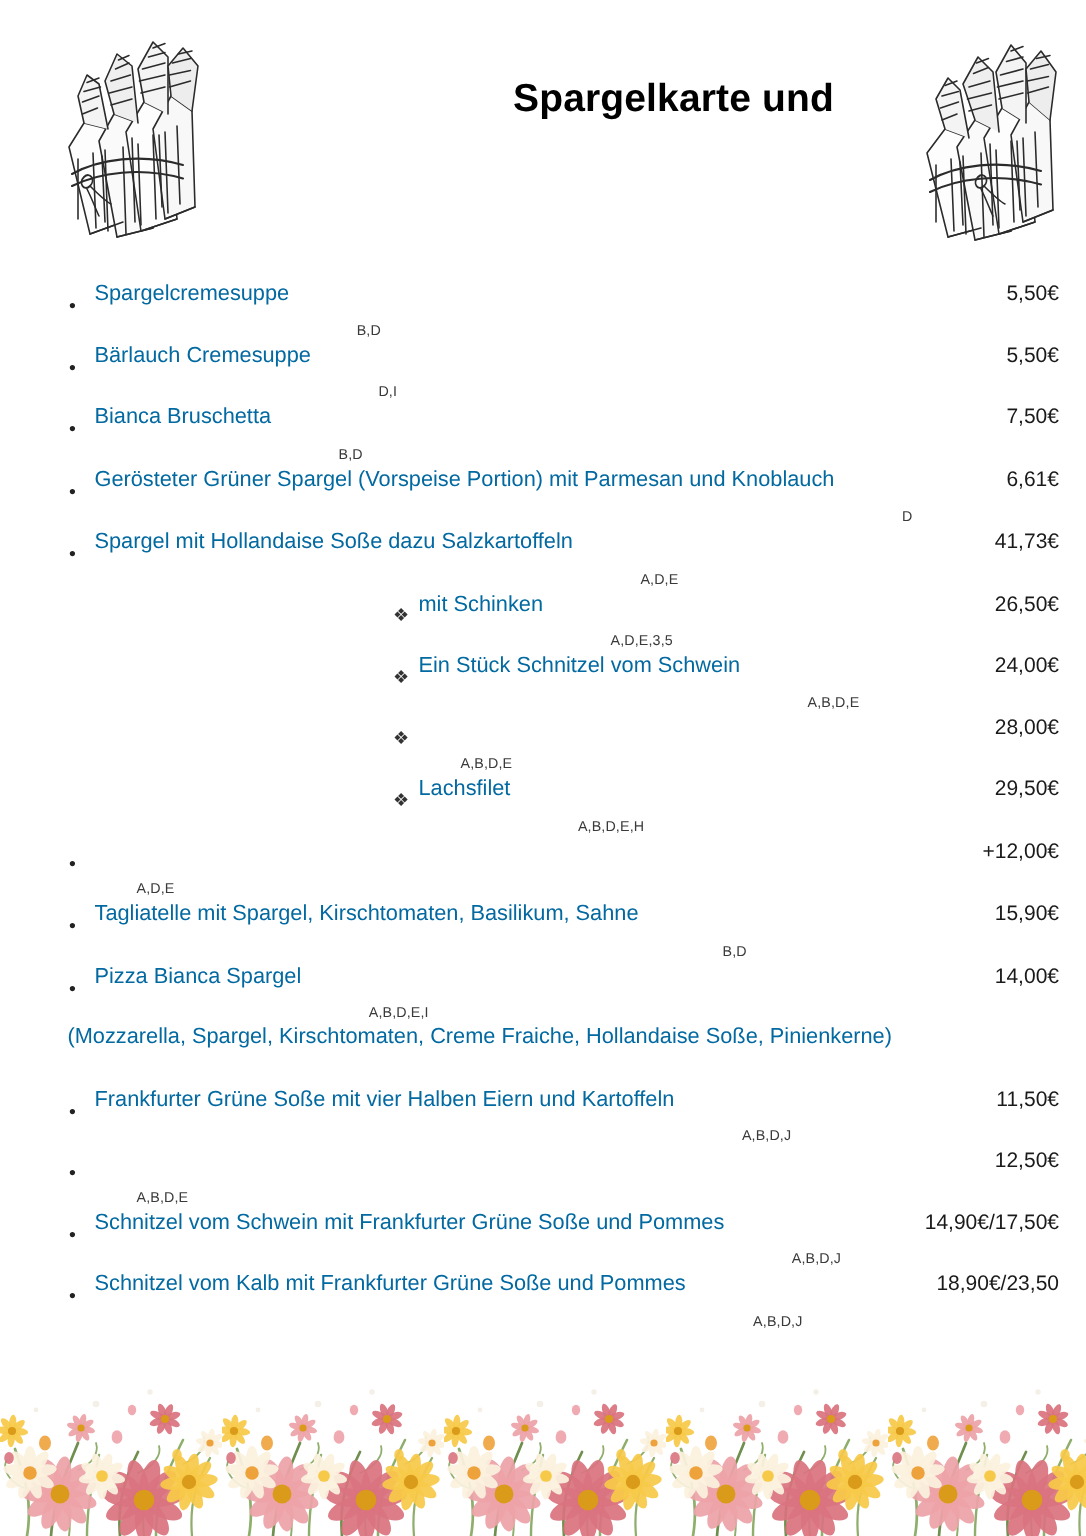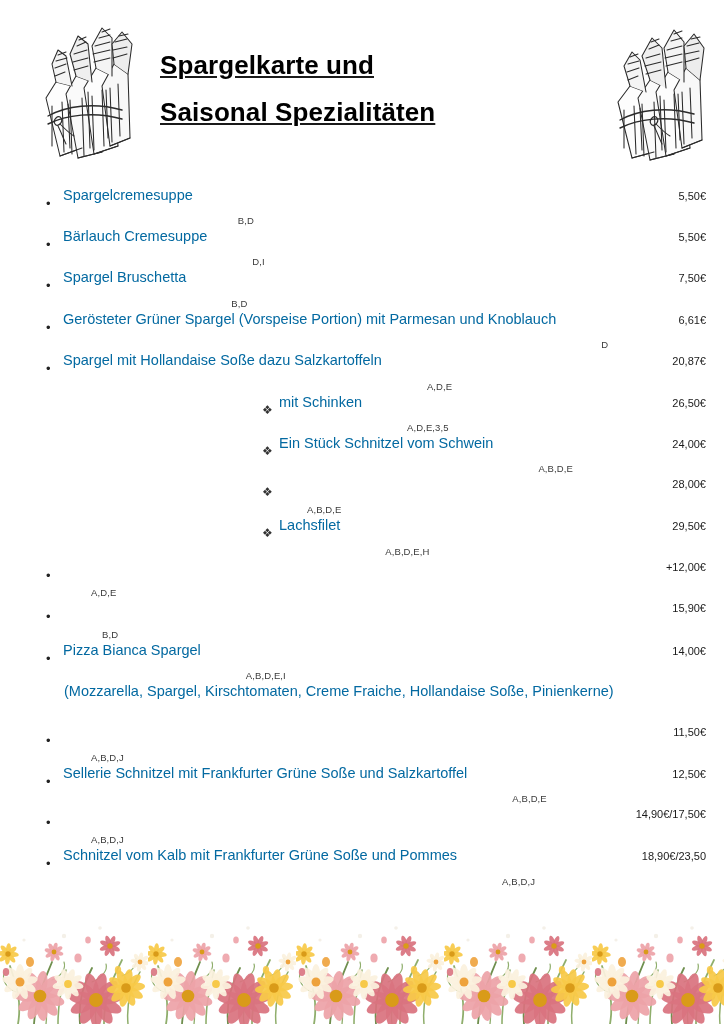--- a/index.html
+++ b/index.html
@@ -28,24 +28,23 @@
     width: 118px;
     height: 172px;
   }
   .asparagus.left  { left: 22px; }
   .asparagus.right { right: 14px; }
   .asparagus svg { width: 100%; height: 100%; display: block; }
 
   .title-block {
     position: absolute;
     left: 160px;
-    right: 148px;
+    right: 168px;
     top: 42px;
-    text-align: left;
-    text-decoration: underline;
+    text-align: right;
   }
   .title-line {
     font-family: "Liberation Sans", sans-serif;
     font-weight: bold;
     font-size: 26px;
     line-height: 47px;
     letter-spacing: 0.1px;
     color: #000000;
     white-space: nowrap;
   }
@@ -62,21 +61,21 @@
     display: flex;
     align-items: baseline;
     padding: 0 18px 0 46px;
     height: 41px;
   }
   .row.sub {
     padding-left: 262px;
     height: 41px;
   }
   .row.note {
-    padding-left: 64px;
+    padding-left: 45px;
     height: 41px;
     justify-content: center;
   }
 
   .bullet {
     position: absolute;
     left: 46px;
     top: 11px;
     width: 10px;
     text-align: left;
@@ -111,21 +110,21 @@
     align-self: flex-end;
     position: relative;
     top: -1px;
     padding-left: 40px;
   }
   .alg.gap { margin-left: 16px; }
 
   .spacer { flex: 1 1 auto; min-width: 10px; }
 
   .price {
-    font-size: 11px;
+    font-size: 14px;
     line-height: 18px;
     color: #1a1a1a;
     white-space: nowrap;
     text-align: right;
     flex: 0 0 auto;
   }
 
   
   .floral-band {
     position: absolute;
@@ -180,21 +179,20 @@
         <path d="M34 112 C38 108 42 114 38 118 C34 122 30 116 34 112 Z" stroke-width="1.2"></path>
         <path d="M38 118 C44 124 48 128 52 130 M36 120 C40 128 42 134 44 138"></path>
 
         <path d="M38 150 L60 142 M56 152 L80 146 M72 148 L96 140 M88 140 L108 132"></path>
       </g>
     </svg>
   </div>
 
   <div class="title-block">
     <div class="title-line">Spargelkarte und</div>
-    <div class="title-line">Saisonal Spezialitäten</div>
   </div>
 
   <div class="asparagus right">
     <svg viewBox="0 0 118 172" xmlns="http://www.w3.org/2000/svg" aria-hidden="true">
       <g fill="none" stroke="#2b2b2b" stroke-width="1.05" stroke-linecap="round" stroke-linejoin="round">
         <path d="M40 152 L26 96 L38 80 L54 86 L62 146 Z" fill="#fdfdfd"></path>
         <path d="M58 154 L46 92 L58 74 L74 82 L82 148 Z" fill="#fafafa"></path>
         <path d="M74 150 L64 86 L76 66 L92 76 L98 142 Z" fill="#fdfdfd"></path>
         <path d="M90 142 L82 84 L94 62 L108 74 L110 134 Z" fill="#f8f8f8"></path>
         <path d="M38 80 L32 60 L40 46 L48 54 L54 86" fill="#f4f4f4"></path>
@@ -229,38 +227,38 @@
     </div>
     <div class="row">
       <span class="bullet">•</span>
       <span class="name">Bärlauch Cremesuppe</span>
       <span class="alg">D,I</span>
       <span class="spacer"></span>
       <span class="price">5,50€</span>
     </div>
     <div class="row" style="height: 42px;">
       <span class="bullet">•</span>
-      <span class="name">Spargel Bruschetta</span>
+      <span class="name">Bianca Bruschetta</span>
       <span class="alg">B,D</span>
       <span class="spacer"></span>
       <span class="price">7,50€</span>
     </div>
     <div class="row">
       <span class="bullet">•</span>
       <span class="name">Gerösteter Grüner Spargel (Vorspeise Portion) mit Parmesan und Knoblauch</span>
       <span class="alg">D</span>
       <span class="spacer"></span>
       <span class="price">6,61€</span>
     </div>
     <div class="row" style="height: 42px;">
       <span class="bullet">•</span>
       <span class="name">Spargel mit Hollandaise Soße dazu Salzkartoffeln</span>
       <span class="alg">A,D,E</span>
       <span class="spacer"></span>
-      <span class="price">20,87€</span>
+      <span class="price">41,73€</span>
     </div>
     <div class="row sub">
       <span class="bullet">❖</span>
       <span class="name">mit Schinken</span>
       <span class="alg">A,D,E,3,5</span>
       <span class="spacer"></span>
       <span class="price">26,50€</span>
     </div>
     <div class="row sub">
       <span class="bullet">❖</span>
@@ -283,50 +281,52 @@
       <span class="price">29,50€</span>
     </div>
     <div class="row">
       <span class="bullet">•</span>
       <span class="alg">A,D,E</span>
       <span class="spacer"></span>
       <span class="price">+12,00€</span>
     </div>
     <div class="row" style="height: 42px;">
       <span class="bullet">•</span>
+      <span class="name">Tagliatelle mit Spargel, Kirschtomaten, Basilikum, Sahne</span>
       <span class="alg gap">B,D</span>
       <span class="spacer"></span>
       <span class="price">15,90€</span>
     </div>
     <div class="row">
       <span class="bullet">•</span>
       <span class="name">Pizza Bianca Spargel</span>
       <span class="alg">A,B,D,E,I</span>
       <span class="spacer"></span>
       <span class="price">14,00€</span>
     </div>
     <div class="row note">
       <span class="name">(Mozzarella, Spargel, Kirschtomaten, Creme Fraiche, Hollandaise Soße, Pinienkerne)</span>
       <span class="spacer"></span>
     </div>
     <div class="row">
       <span class="bullet">•</span>
+      <span class="name">Frankfurter Grüne Soße mit vier Halben Eiern und Kartoffeln</span>
       <span class="alg">A,B,D,J</span>
       <span class="spacer"></span>
       <span class="price">11,50€</span>
     </div>
     <div class="row">
       <span class="bullet">•</span>
-      <span class="name">Sellerie Schnitzel mit Frankfurter Grüne Soße und Salzkartoffel</span>
       <span class="alg">A,B,D,E</span>
       <span class="spacer"></span>
       <span class="price">12,50€</span>
     </div>
     <div class="row">
       <span class="bullet">•</span>
+      <span class="name">Schnitzel vom Schwein mit Frankfurter Grüne Soße und Pommes</span>
       <span class="alg">A,B,D,J</span>
       <span class="spacer"></span>
       <span class="price">14,90€/17,50€</span>
     </div>
     <div class="row" style="height: 42px;">
       <span class="bullet">•</span>
       <span class="name">Schnitzel vom Kalb mit Frankfurter Grüne Soße und Pommes</span>
       <span class="alg">A,B,D,J</span>
       <span class="spacer"></span>
       <span class="price">18,90€/23,50</span>

